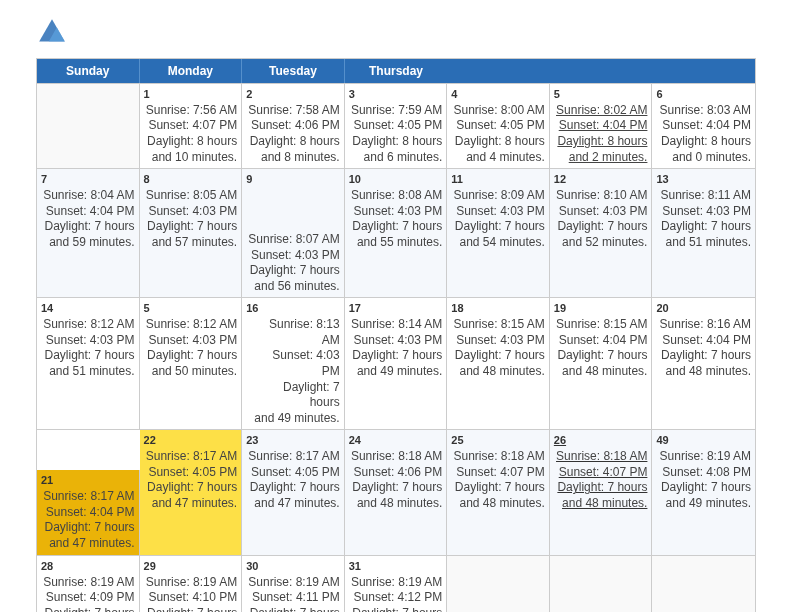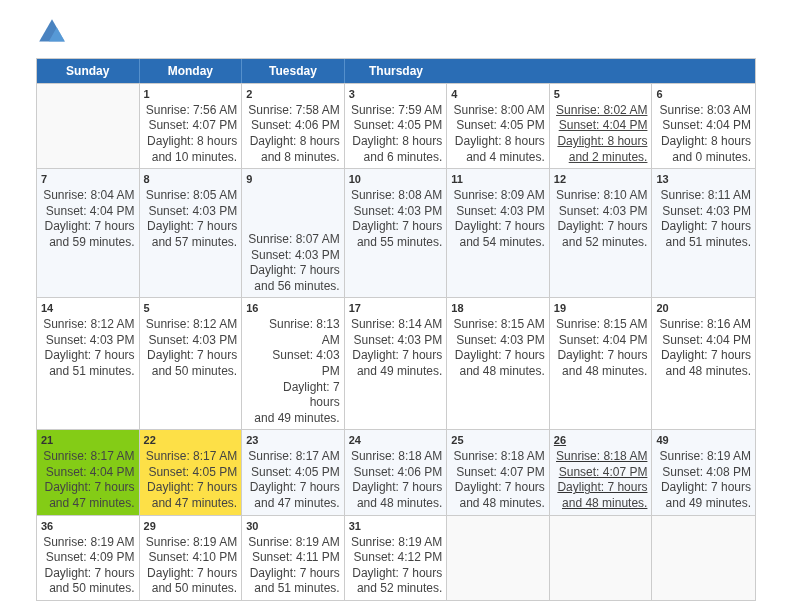--- a/index.html
+++ b/index.html
@@ -280,21 +280,21 @@
           </div>
           <div class="cal-cell">
             <span class="day-num">20</span>
             <div class="info" style="white-space: pre-line;">Sunrise: 8:16 AM
 Sunset: 4:04 PM
 Daylight: 7 hours
 and 48 minutes.</div>
           </div>
         </div>
         <div class="cal-row">
-          <div class="cal-cell" style="background: #84cc16;">
+          <div class="cal-cell" style="background: #eab308; margin-top: 40px;">
             <span class="day-num">21</span>
             <div class="info" style="white-space: pre-line;">Sunrise: 8:17 AM
 Sunset: 4:04 PM
 Daylight: 7 hours
 and 47 minutes.</div>
           </div>
           <div class="cal-cell" style="background: #fde047;">
             <span class="day-num">22</span>
             <div class="info" style="white-space: pre-line;">Sunrise: 8:17 AM
 Sunset: 4:05 PM
@@ -332,21 +332,21 @@
           <div class="cal-cell" style="background: rgb(245, 248, 252);">
             <span class="day-num">49</span>
             <div class="info" style="white-space: pre-line;">Sunrise: 8:19 AM
 Sunset: 4:08 PM
 Daylight: 7 hours
 and 49 minutes.</div>
           </div>
         </div>
         <div class="cal-row">
           <div class="cal-cell">
-            <span class="day-num">36</span>
+            <span class="day-num">28</span>
             <div class="info" style="white-space: pre-line;">Sunrise: 8:19 AM
 Sunset: 4:09 PM
 Daylight: 7 hours
 and 50 minutes.</div>
           </div>
           <div class="cal-cell">
             <span class="day-num">29</span>
             <div class="info" style="white-space: pre-line;">Sunrise: 8:19 AM
 Sunset: 4:10 PM
 Daylight: 7 hours

